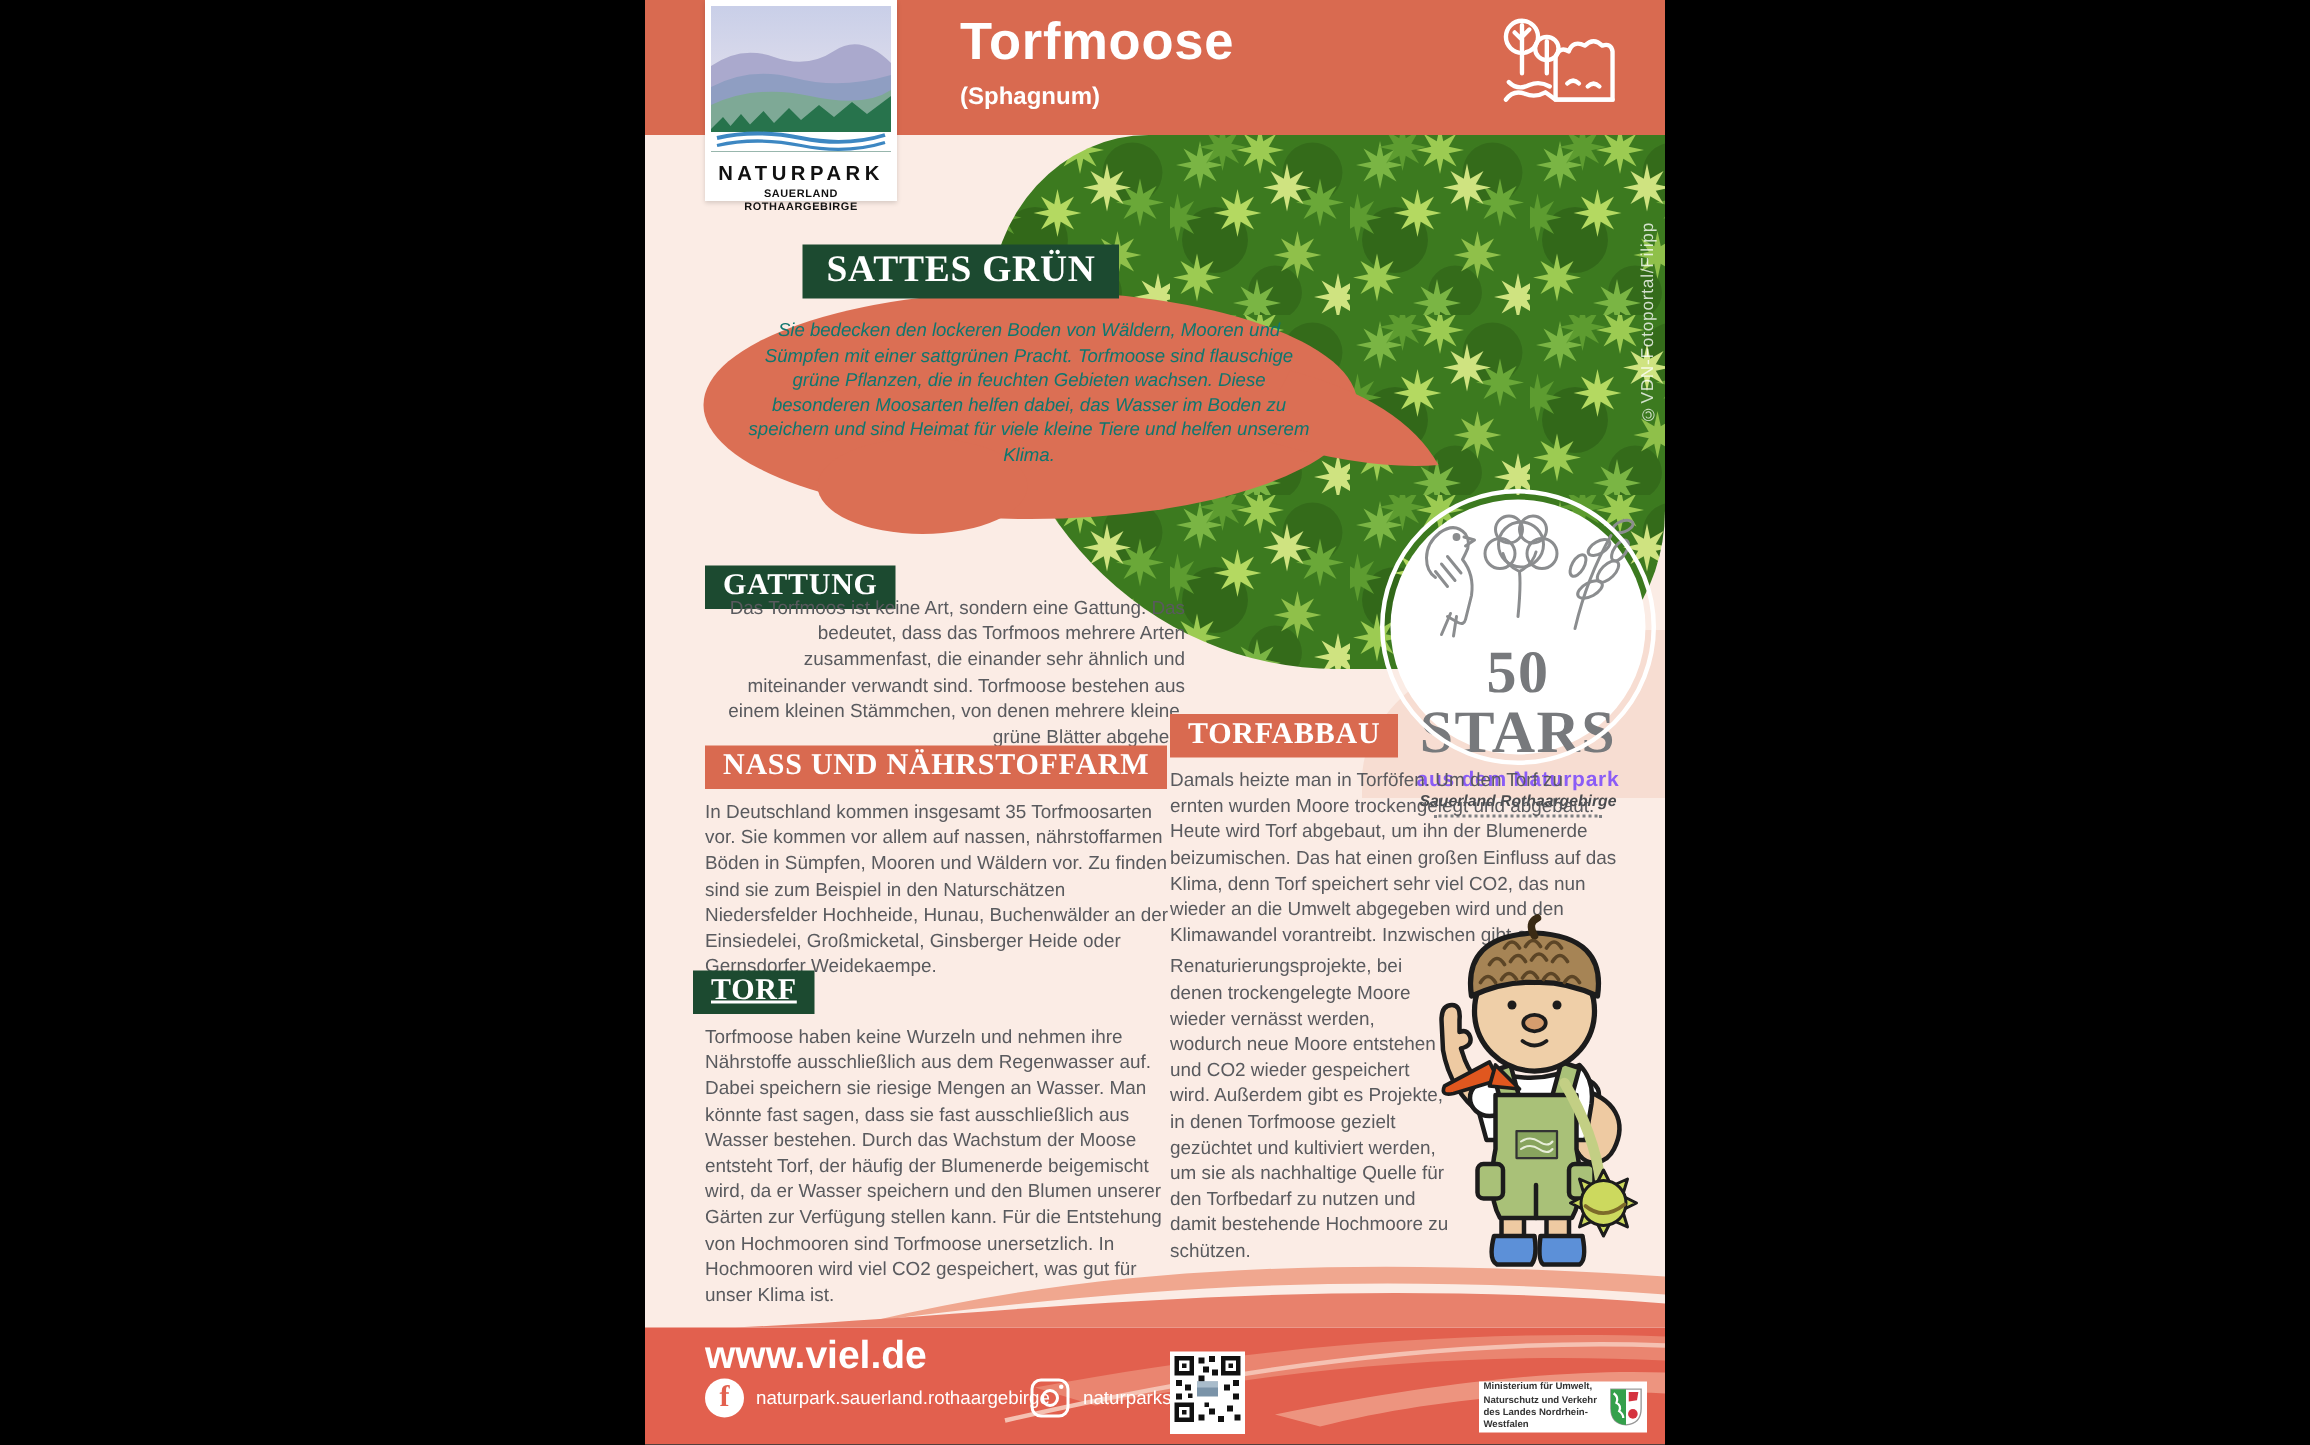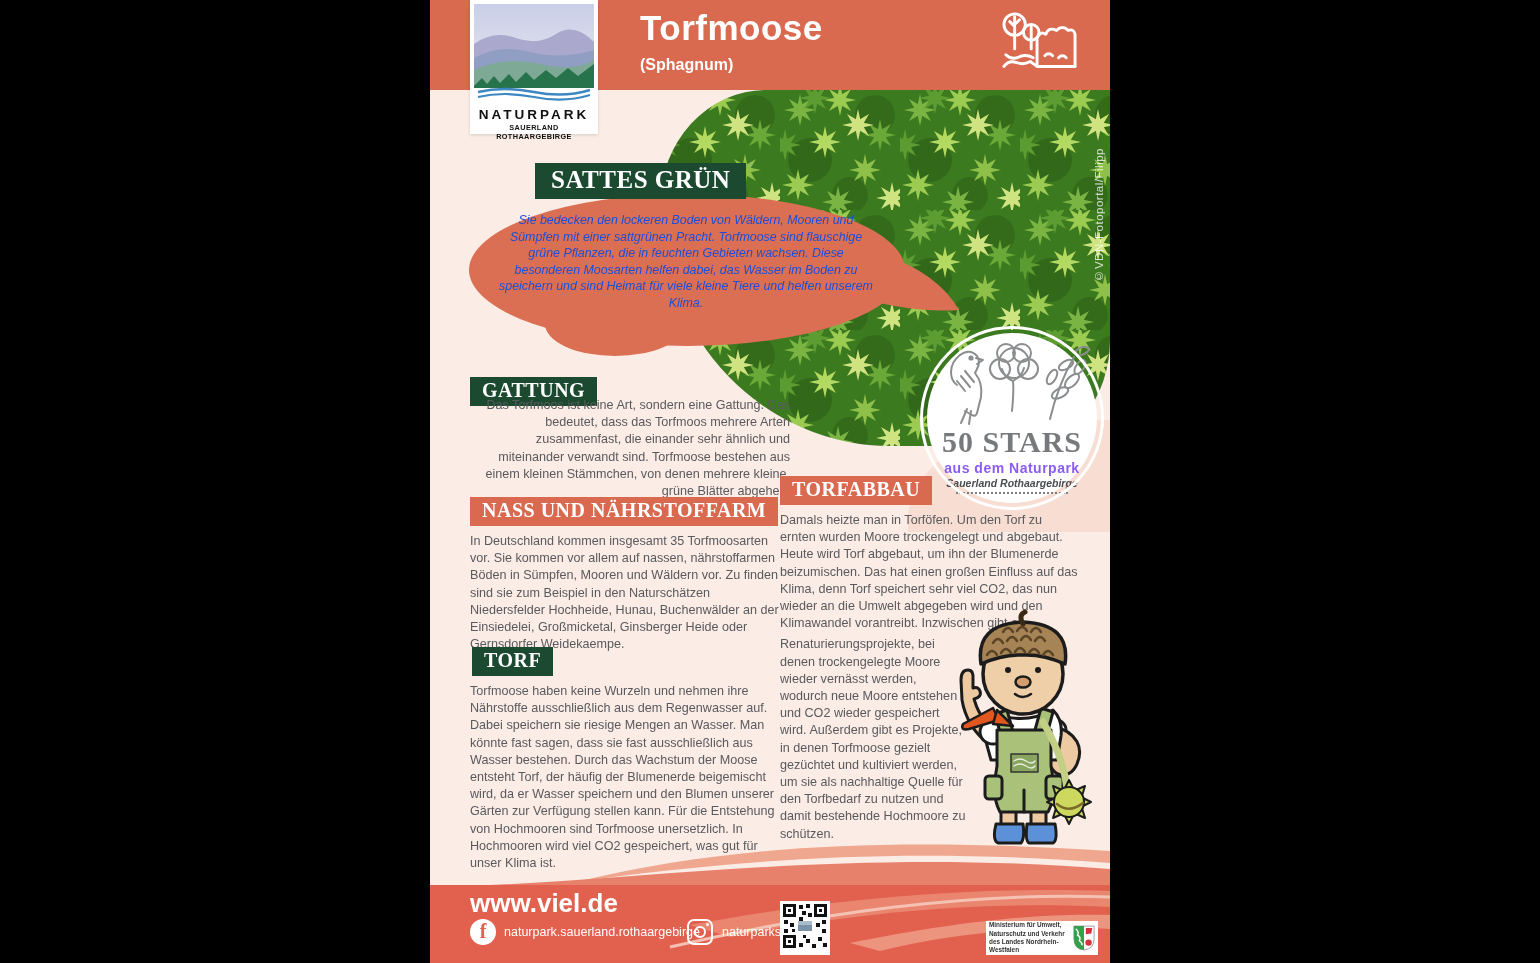--- a/index.html
+++ b/index.html
@@ -27,35 +27,35 @@
 
   
   .h-box{position:absolute;display:inline-block;color:#fff;font-family:"Liberation Serif",serif;font-weight:bold;
          font-size:20px;letter-spacing:.5px;padding:2px 12px 4px;z-index:2;white-space:nowrap;}
   .h-green{background:#1c4a30;}
   .h-orange{background:#d96a50;}
   .sattes{left:105px;top:163px;font-size:25px;padding:3px 16px 5px;}
 
   
   .bubble-svg{position:absolute;left:35px;top:192px;z-index:1;}
-  .bubble-text{position:absolute;left:68px;top:212px;width:376px;z-index:2;color:#1d4ed8;font-size:12.4px;
+  .bubble-text{position:absolute;left:68px;top:212px;width:376px;z-index:2;color:#0f766e;font-size:12.4px;
                font-style:italic;line-height:16.6px;text-align:center;}
 
   
   .copy{position:absolute;color:#595a5e;font-size:12.6px;line-height:17.2px;z-index:2;}
   .gattung-body{left:52px;top:397px;width:308px;text-align:right;}
   .nass-body{left:40px;top:533px;width:310px;}
   .torf-body{left:40px;top:683px;width:308px;}
   .torfabbau-body{left:350px;top:512px;width:298px;}
   .torfabbau-body .part2{display:block;width:186px;margin-top:4px;}
 
   
   .badge{position:absolute;left:497px;top:333px;width:170px;height:170px;background:#fff;border-radius:50%;z-index:2;
          outline:3px solid #fff;outline-offset:4px;text-align:center;box-sizing:border-box;padding-top:8px;}
-  .badge-title{font-family:"Liberation Serif",serif;font-weight:bold;font-size:30px;color:#77797c;letter-spacing:1px;line-height:1;margin-top:-6px;}
+  .badge-title{font-family:"Liberation Serif",serif;font-weight:bold;font-size:40px;color:#77797c;letter-spacing:1px;line-height:1;margin-top:-6px;}
   .badge-line1{font-size:14px;font-weight:bold;color:#8b5cf6;margin-top:3px;letter-spacing:.5px;}
   .badge-line2{font-size:10.5px;font-style:italic;font-weight:bold;color:#4a4c4f;margin-top:1px;}
   .badge-dots{width:112px;margin:3px auto 0;border-bottom:2px dotted #7d7f82;}
 
   
   .mascot{position:absolute;left:505px;top:608px;z-index:2;}
 
   
   .wave-svg{position:absolute;left:0;bottom:78px;z-index:1;}
   .footer-band{position:absolute;left:0;bottom:0;width:680px;height:78px;background:#e2604e;z-index:1;}
@@ -197,21 +197,21 @@
     <div class="badge-line2">Sauerland Rothaargebirge</div>
     <div class="badge-dots"></div>
   </div>
 
   <div class="h-box h-green" style="left:40px;top:361px;margin-top:16px;">GATTUNG</div>
   <div class="copy gattung-body">Das Torfmoos ist keine Art, sondern eine Gattung. Das bedeutet, dass das Torfmoos mehrere Arten zusammenfast, die einander sehr ähnlich und miteinander verwandt sind. Torfmoose bestehen aus einem kleinen Stämmchen, von denen mehrere kleine, grüne Blätter abgehen.</div>
 
   <div class="h-box h-orange" style="left:40px;top:497px;">NASS UND NÄHRSTOFFARM</div>
   <div class="copy nass-body">In Deutschland kommen insgesamt 35 Torfmoosarten vor. Sie kommen vor allem auf nassen, nährstoffarmen Böden in Sümpfen, Mooren und Wäldern vor. Zu finden sind sie zum Beispiel in den Naturschätzen Niedersfelder Hochheide, Hunau, Buchenwälder an der Einsiedelei, Großmicketal, Ginsberger Heide oder Gernsdorfer Weidekaempe.</div>
 
-  <div class="h-box h-green" style="left:42px;top:647px;">TORF</div>
+  <div class="h-box h-green" style="left:32px;top:647px;text-decoration:underline;">TORF</div>
   <div class="copy torf-body">Torfmoose haben keine Wurzeln und nehmen ihre Nährstoffe ausschließlich aus dem Regenwasser auf. Dabei speichern sie riesige Mengen an Wasser. Man könnte fast sagen, dass sie fast ausschließlich aus Wasser bestehen. Durch das Wachstum der Moose entsteht Torf, der häufig der Blumenerde beigemischt wird, da er Wasser speichern und den Blumen unserer Gärten zur Verfügung stellen kann. Für die Entstehung von Hochmooren sind Torfmoose unersetzlich. In Hochmooren wird viel CO2 gespeichert, was gut für unser Klima ist.</div>
 
   <div class="h-box h-orange" style="left:350px;top:476px;">TORFABBAU</div>
   <div class="copy torfabbau-body">
     <span class="part1">Damals heizte man in Torföfen. Um den Torf zu ernten wurden Moore trockengelegt und abgebaut. Heute wird Torf abgebaut, um ihn der Blumenerde beizumischen. Das hat einen großen Einfluss auf das Klima, denn Torf speichert sehr viel CO2, das nun wieder an die Umwelt abgegeben wird und den Klimawandel vorantreibt. Inzwischen gibt es</span>
     <span class="part2">Renaturierungsprojekte, bei denen trockengelegte Moore wieder vernässt werden, wodurch neue Moore entstehen und CO2 wieder gespeichert wird. Außerdem gibt es Projekte, in denen Torfmoose gezielt gezüchtet und kultiviert werden, um sie als nachhaltige Quelle für den Torfbedarf zu nutzen und damit bestehende Hochmoore zu schützen.</span>
   </div>
 
   <div class="mascot">
     <svg width="170" height="248" viewBox="0 0 170 248" stroke-linejoin="round" stroke-linecap="round">

